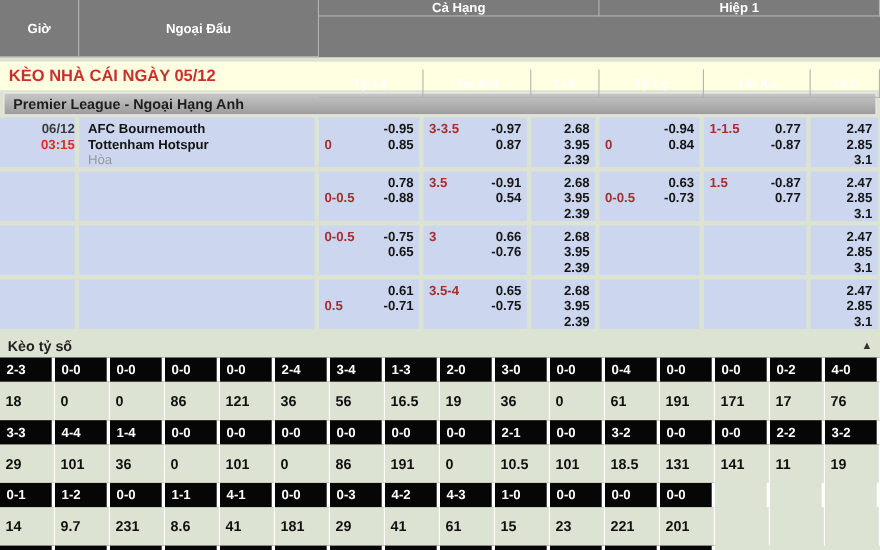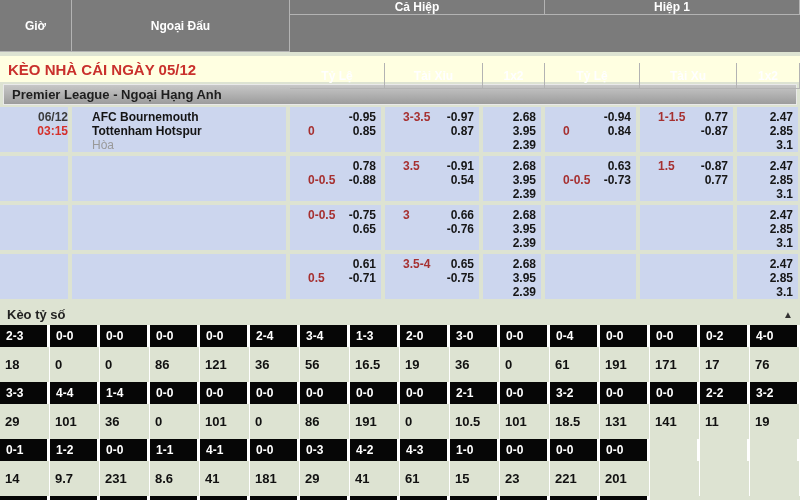--- a/index.html
+++ b/index.html
@@ -35,24 +35,24 @@
   .league { margin: 2px 3px; height: 21px; background: linear-gradient(#c7c7c7, #9c9c9c);
             border: 1px solid #e9e9e9; color: #1e1e1e; font-size: 13px;
             display: flex; align-items: center; padding-left: 8px; }
 
   
   .orows { margin-top: 2px; }
   .orow { display: flex; margin-bottom: 4px; }
   .ocell { background: #ccd6ee; margin-right: 4px; min-height: 45px; padding-top: 3px; }
   .ocell:last-child { margin-right: 0; }
   .cTime { width: 68px; text-align: right; padding-left: 29px; }
-  .cMatch { width: 214px; padding-left: 20px; padding-right: 4px; }
+  .cMatch { width: 214px; padding-left: 8px; padding-right: 4px; }
   .cHdp { width: 91px; } .cOu { width: 94px; } .cX2f { width: 58px; }
   .cHdpH { width: 91px; } .cOuH { width: 93px; } .cX2h { width: 61px; }
-  .oline { display: flex; padding: 0 5px; line-height: 14px; font-size: 12px; margin-left: 13px; }
+  .oline { display: flex; padding: 0 5px; line-height: 14px; font-size: 12px; }
   .redv { color: #a63030; }
   .numv { color: #161616; margin-left: auto; }
   .x2line { text-align: right; padding: 0 5px; line-height: 14px; font-size: 12px; color: #161616; }
   .dateTxt { color: #3c3c3c; font-size: 12px; line-height: 14px; }
   .clockTxt { color: #d5302a; font-size: 12px; line-height: 14px; }
   .teamTxt { color: #141414; font-size: 12px; line-height: 14px; }
   .noteTxt { color: #999; font-size: 12px; line-height: 14px; font-weight: normal; }
 
   
   .sbar { height: 22px; display: flex; align-items: center; justify-content: space-between;
@@ -67,21 +67,21 @@
 </style>
 </head>
 <body>
 
 <div class="page">
 
   <div class="hdr">
     <div class="hcell hGio">Giờ</div>
     <div class="hcell hMatch">Ngoại Đấu</div>
     <div class="hGroup">
-      <div class="hGroupTop">Cả Hiệp</div>
+      <div class="hGroupTop">Cả Hạng</div>
       <div class="hGroupBot">
         <div class="hSub wA">Tỷ Lệ</div>
         <div class="hSub wB">Tài Xỉu</div>
         <div class="hSub wC">1x2</div>
       </div>
     </div>
     <div class="hGroup">
       <div class="hGroupTop">Hiệp 1</div>
       <div class="hGroupBot">
         <div class="hSub wD">Tỷ Lệ</div>

